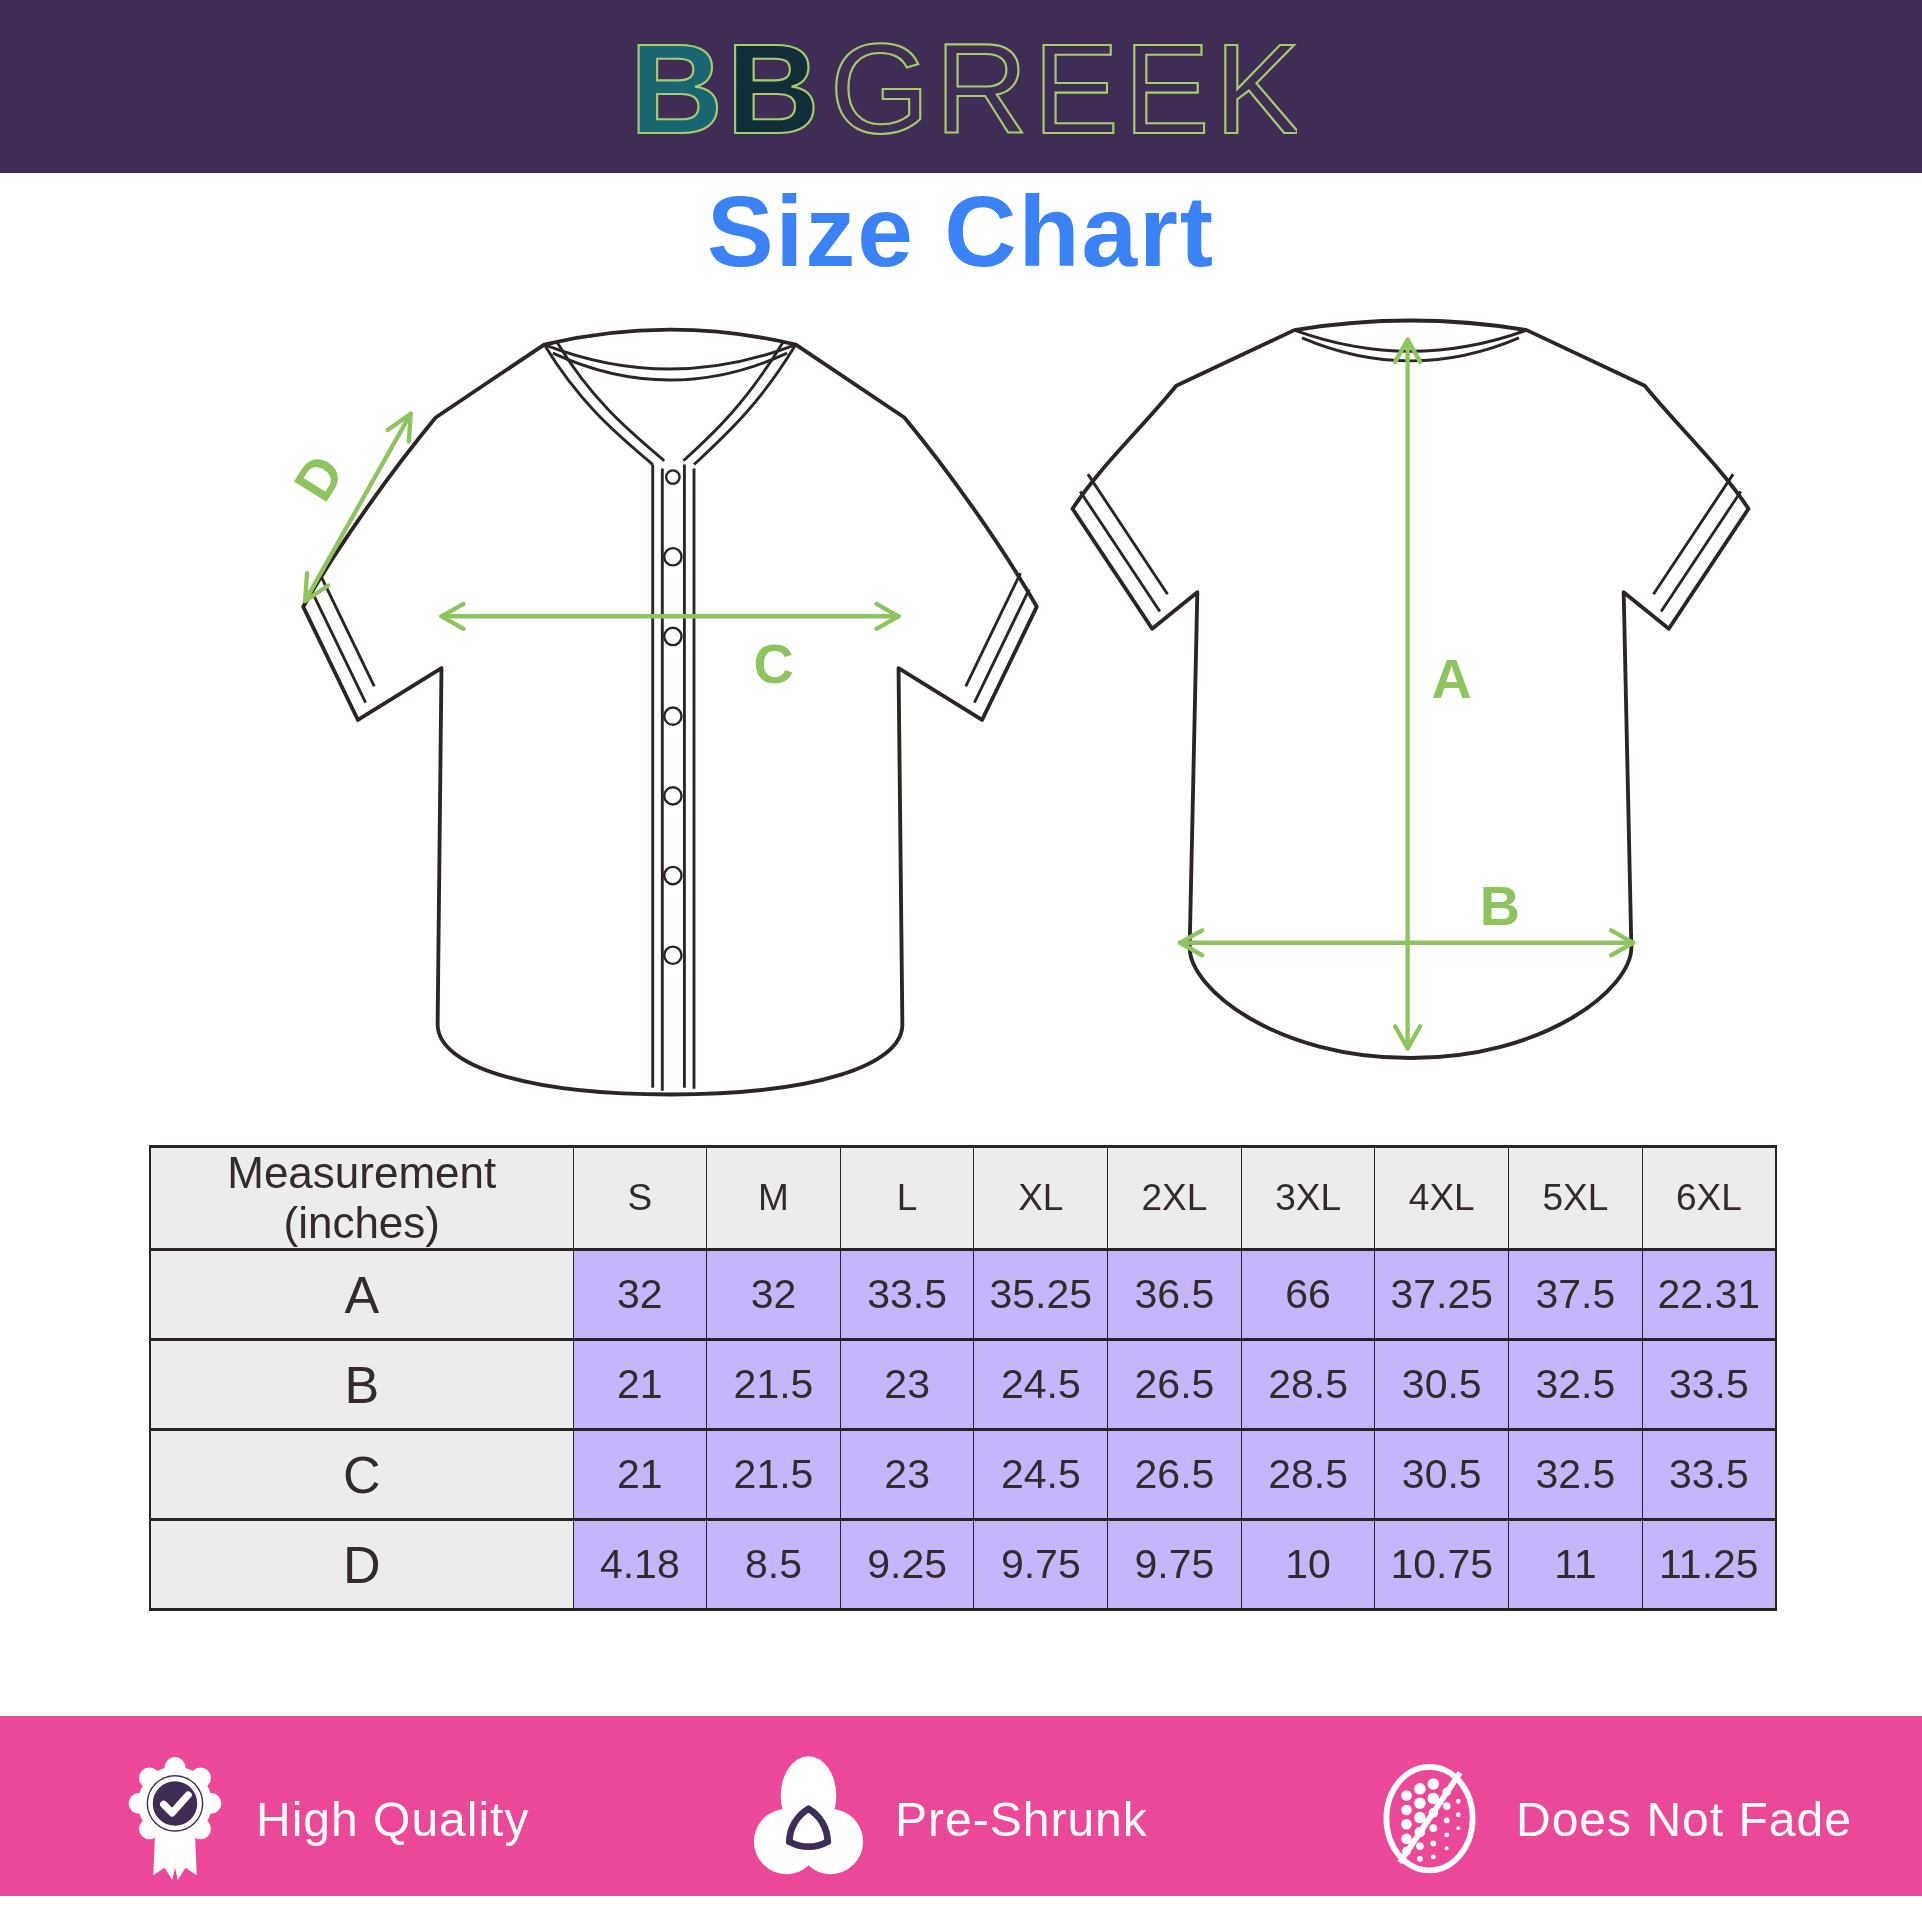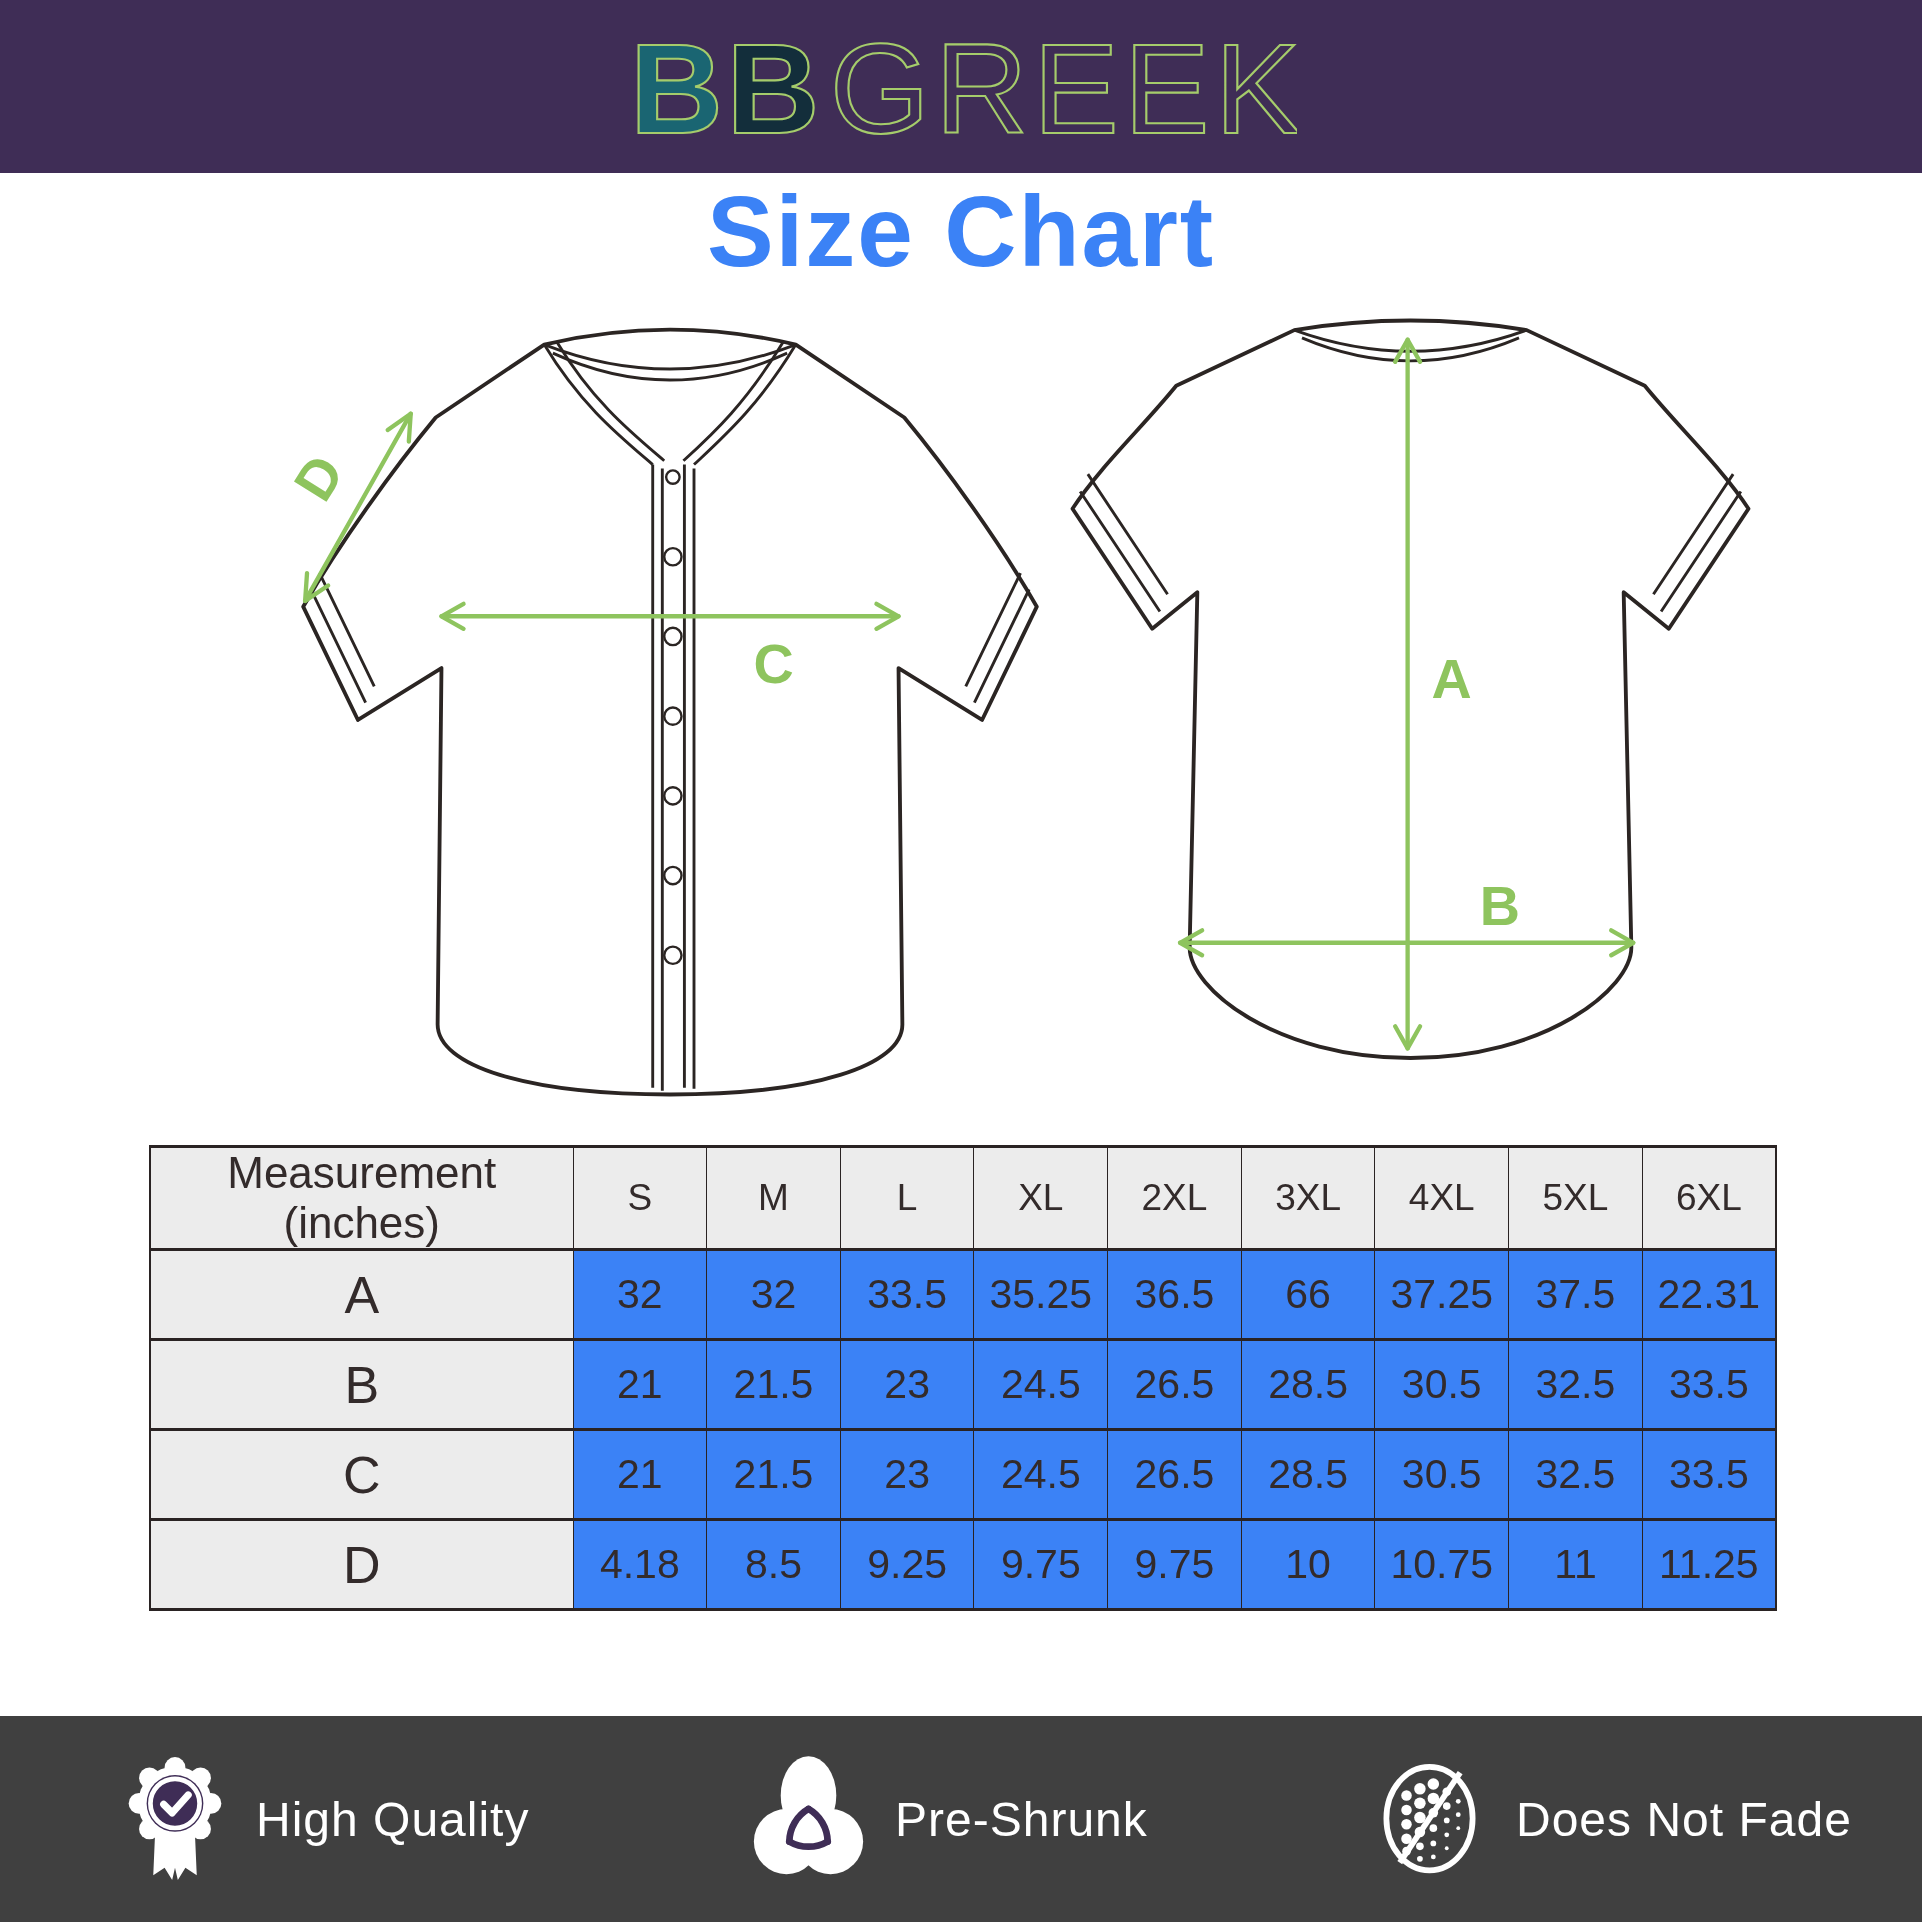--- a/index.html
+++ b/index.html
@@ -45,33 +45,33 @@
   .size-table {
     position:absolute; left:149px; top:1145px;
     width:1628px;
     border-collapse:collapse; table-layout:fixed;
     color:#332b2b;
   }
   .size-table th, .size-table td {
     border:1.9px solid #2a2323;
     text-align:center; vertical-align:middle;
     padding:0; font-weight:normal;
-    background:#3b82f6;
+    background:#c4b5fd;
   }
   .size-table tr { border-top:3.8px solid #2a2323; border-bottom:3.8px solid #2a2323; }
   .size-table { border:2.9px solid #2a2323; }
   .size-table thead th { height:83px; background:#ececec; font-size:37px; }
   .size-table thead th.measure-col { font-size:44px; }
   .size-table tbody td { height:87px; font-size:41px; }
   .size-table tbody td.row-label { background:#ececec; font-size:52px; }
 
   
   .footer-bar {
-    position:absolute; left:0; top:1716px; width:1922px; height:207px;
-    background:#404040;
+    position:absolute; left:0; top:1716px; width:1922px; height:180px;
+    background:#ec4899;
   }
   .feature {
     position:absolute; top:0; height:207px;
     display:flex; align-items:center; gap:29px;
     color:#ffffff;
   }
   .feature-label { font-size:48px; letter-spacing:1px; font-weight:normal; }
   .feature-1 { left:123px; }
   .feature-2 { left:751px; }
   .feature-3 { left:1372px; }

